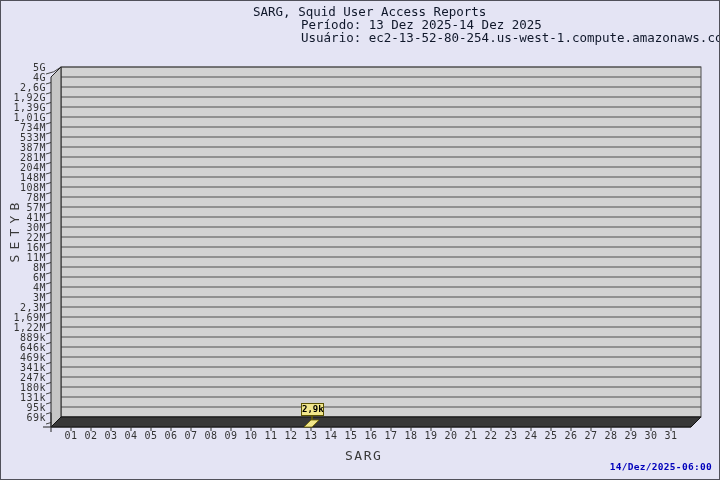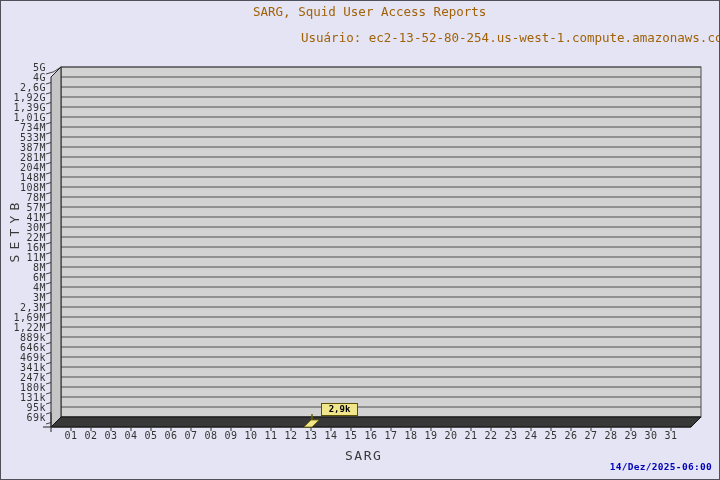--- a/index.html
+++ b/index.html
@@ -5,53 +5,54 @@
   html,body { margin:0; padding:0; background:#ffffff; }
   .canvas {
     position:relative;
     width:720px; height:480px;
     box-sizing:border-box;
     background:#e4e4f4;
     border:1px solid #50505a;
     font-family:"DejaVu Sans Mono","Liberation Mono",monospace;
     overflow:hidden;
   }
-  .title-line { position:absolute; color:#a16207; font-size:12.5px; line-height:13px; white-space:pre; }
+  .title-line { position:absolute; color:#0f172a; font-size:12.5px; line-height:13px; white-space:pre; }
   #t1 { left:252px; top:4px; }
   #t2 { left:300px; top:17px; }
   #t3 { left:300px; top:30px; }
   .chart-svg { position:absolute; left:0; top:0; }
   .y-axis-title {
     position:absolute; left:5px; top:199px;
     color:#3a3a3a; font-size:13px;
     display:flex; flex-direction:column; align-items:center;
   }
   .y-axis-title .vl { display:block; height:13px; width:16px; line-height:13px; text-align:center; transform:rotate(-90deg); }
   .x-axis-title {
     position:absolute; left:344px; top:447px;
     color:#3a3a3a; font-size:13px; letter-spacing:1.5px;
   }
   .timestamp {
     position:absolute; right:7px; top:460px;
     color:#0000bb; font-size:9.5px; font-weight:bold; letter-spacing:0.3px;
   }
   .callout {
     position:absolute; left:300px; top:402px;
-    width:37px; height:13px; box-sizing:border-box;
+    width:23px; height:13px; box-sizing:border-box;
     background:#f1e68b; border:1px solid #5a5200;
     color:#000; font-size:9px; font-weight:bold;
-    text-align:center; line-height:11px;margin-left:20px;
+    text-align:left; line-height:11px;
   }
 </style>
 </head>
 <body>
 
 <div class="canvas">
 
   <div class="title-line" id="t1">SARG, Squid User Access Reports</div>
+  <div class="title-line" id="t2">Período: 13 Dez 2025-14 Dez 2025</div>
   <div class="title-line" id="t3">Usuário: ec2-13-52-80-254.us-west-1.compute.amazonaws.com</div>
 
   <svg class="chart-svg" width="720" height="480">
       <rect x="60" y="66" width="640" height="350" fill="#d2d2d2" stroke="#4f4f4f" stroke-width="1"></rect>
       <line x1="60" y1="66" x2="700" y2="66" stroke="#4f4f4f" stroke-width="1"></line>
       <path d="M 45 73 Q 53 72 60 66" fill="none" stroke="#444" stroke-width="1"></path>
       <text x="45" y="69.5" text-anchor="end" font-size="10px" fill="#333333" letter-spacing="0.5">5G</text>
       <line x1="60" y1="76" x2="700" y2="76" stroke="#4f4f4f" stroke-width="1"></line>
       <path d="M 45 83 Q 53 82 60 76" fill="none" stroke="#444" stroke-width="1"></path>
       <text x="45" y="79.5" text-anchor="end" font-size="10px" fill="#333333" letter-spacing="0.5">4G</text>

